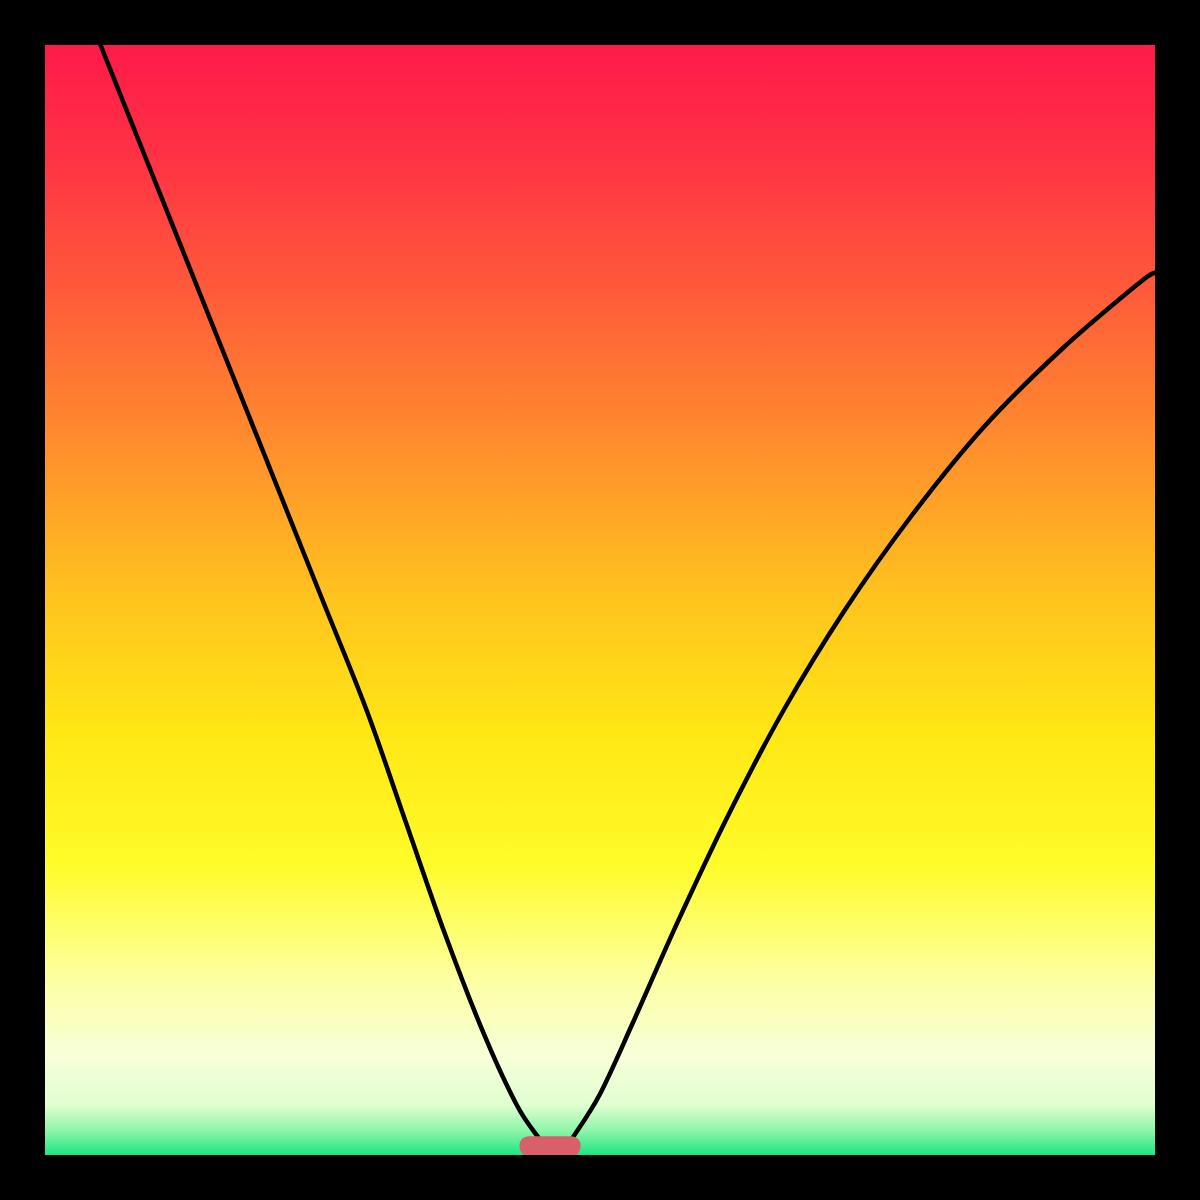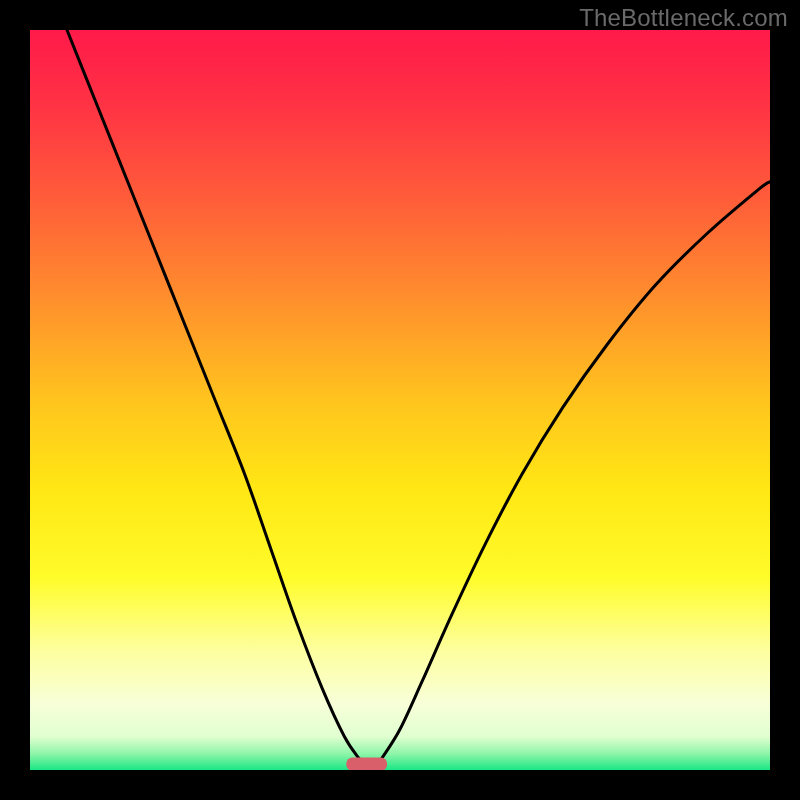--- a/index.html
+++ b/index.html
@@ -30,21 +30,20 @@
     letter-spacing: 0.2px;
   }
   svg {
     display: block;
   }
 </style>
 </head>
 <body>
 
 <div class="container">
-  <div class="watermark">TheBottleneck.com</div>
   <svg id="chart-svg" width="800" height="800" viewBox="0 0 800 800">
     <defs>
       <linearGradient id="bg-grad" x1="0" y1="0" x2="0" y2="1">
           <stop offset="0%" stop-color="#ff1a4a"></stop>
           <stop offset="10%" stop-color="#ff3244"></stop>
           <stop offset="22%" stop-color="#ff5a3a"></stop>
           <stop offset="35%" stop-color="#ff8a2e"></stop>
           <stop offset="50%" stop-color="#ffc41e"></stop>
           <stop offset="62%" stop-color="#ffe714"></stop>
           <stop offset="74%" stop-color="#fffc2a"></stop>

